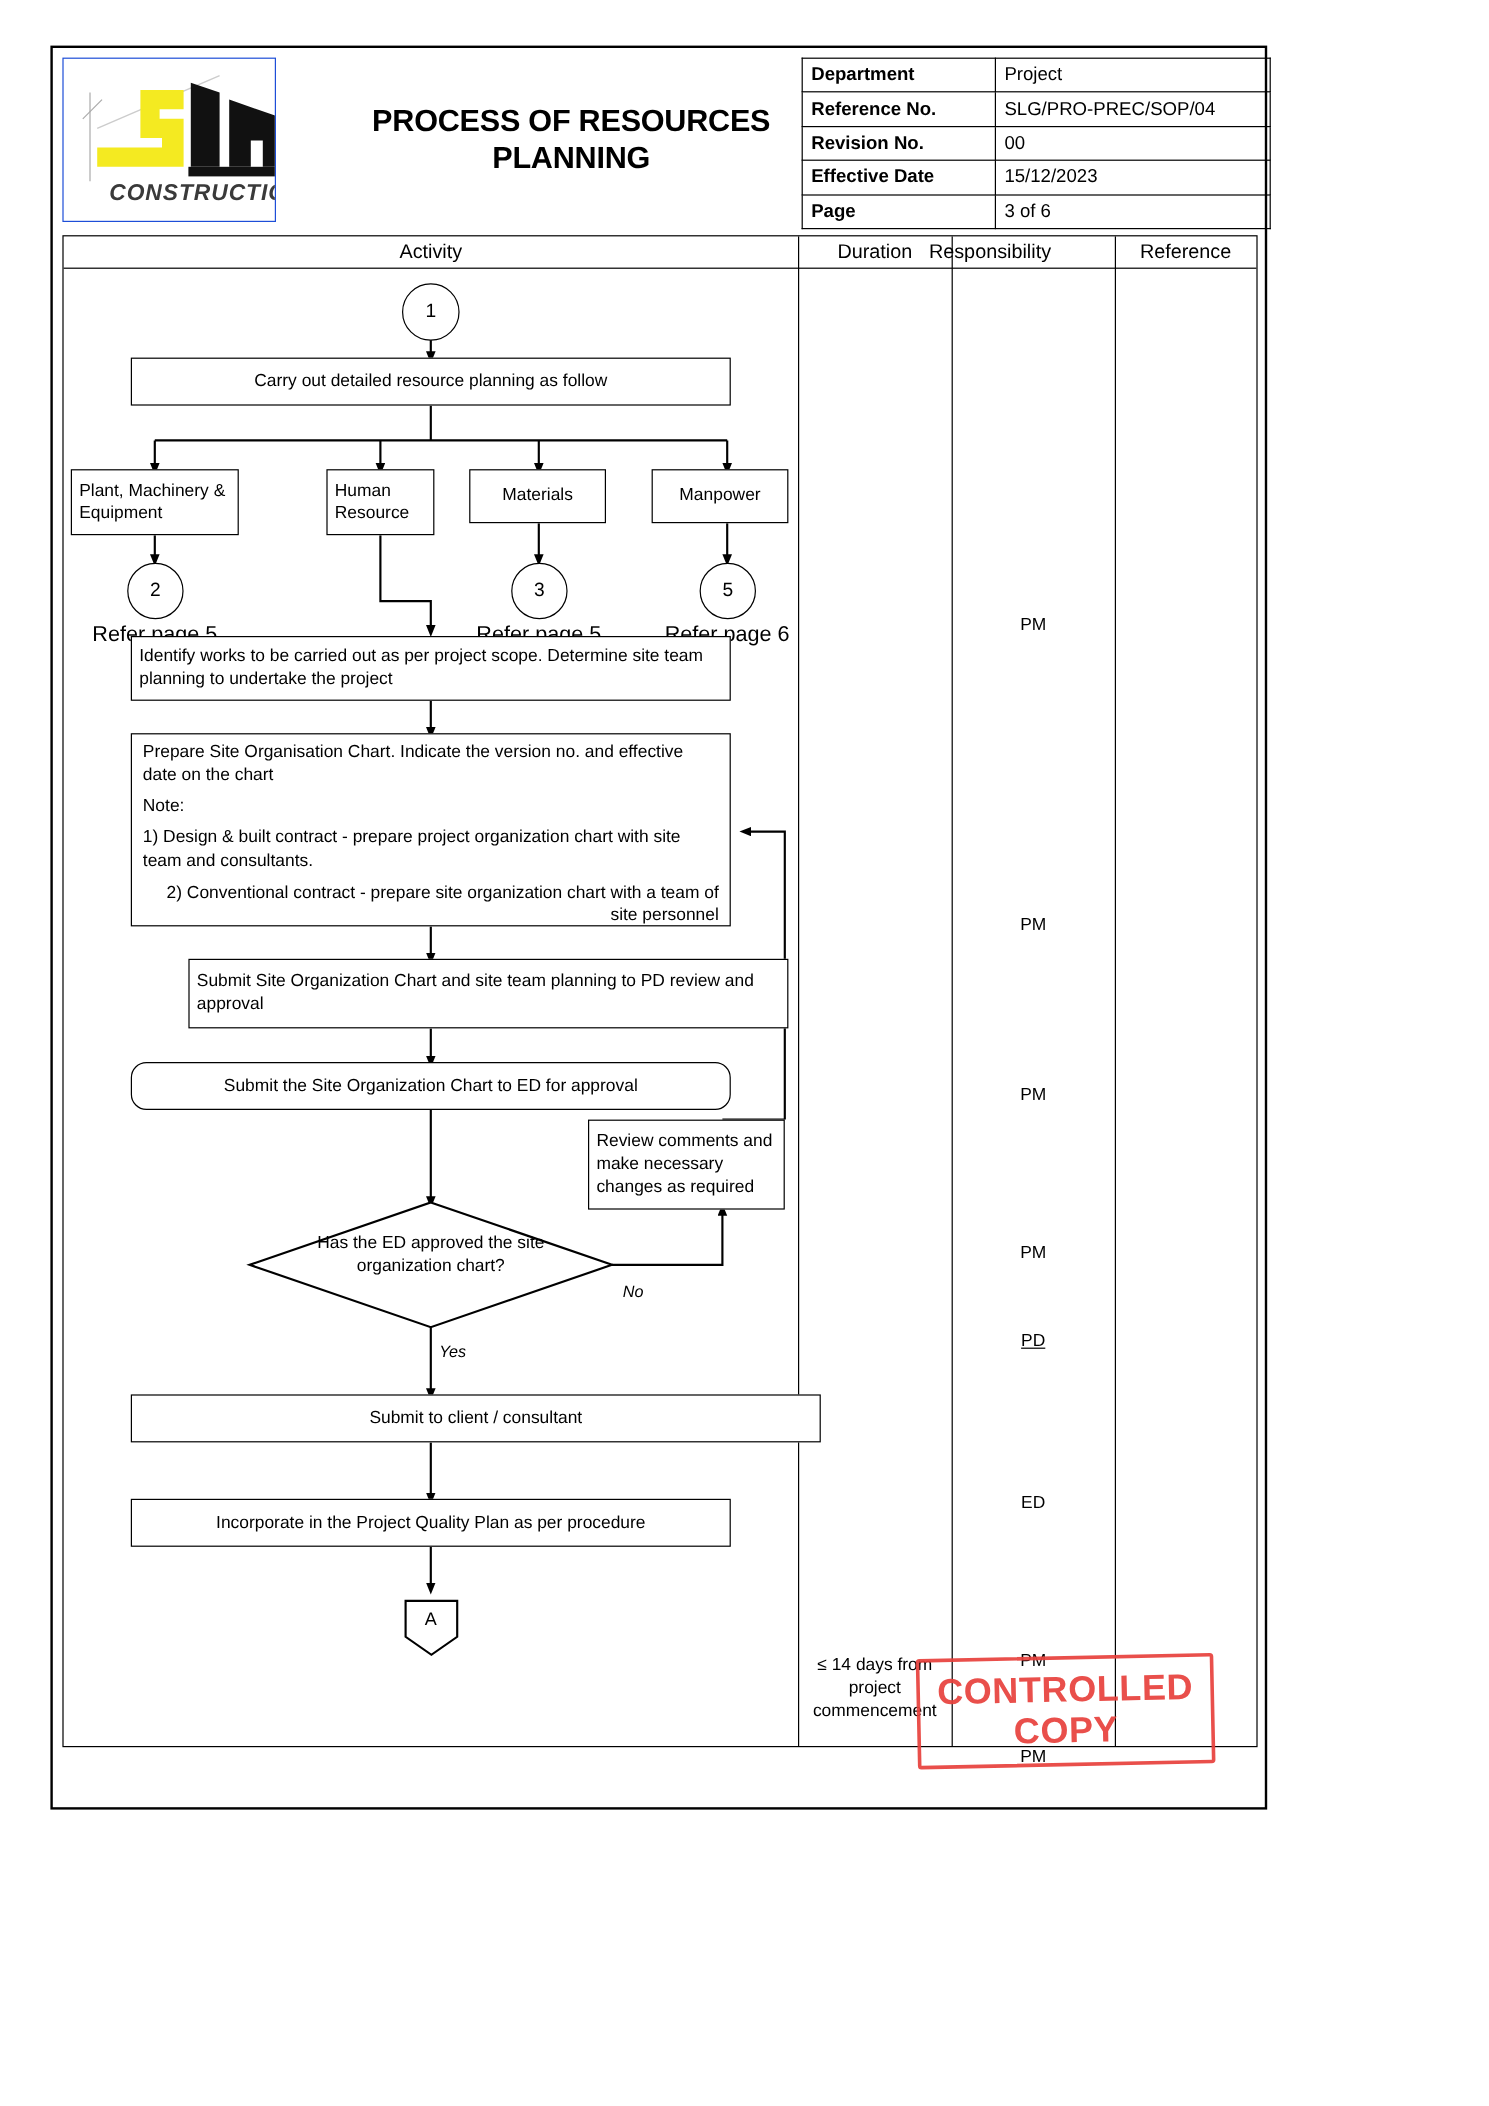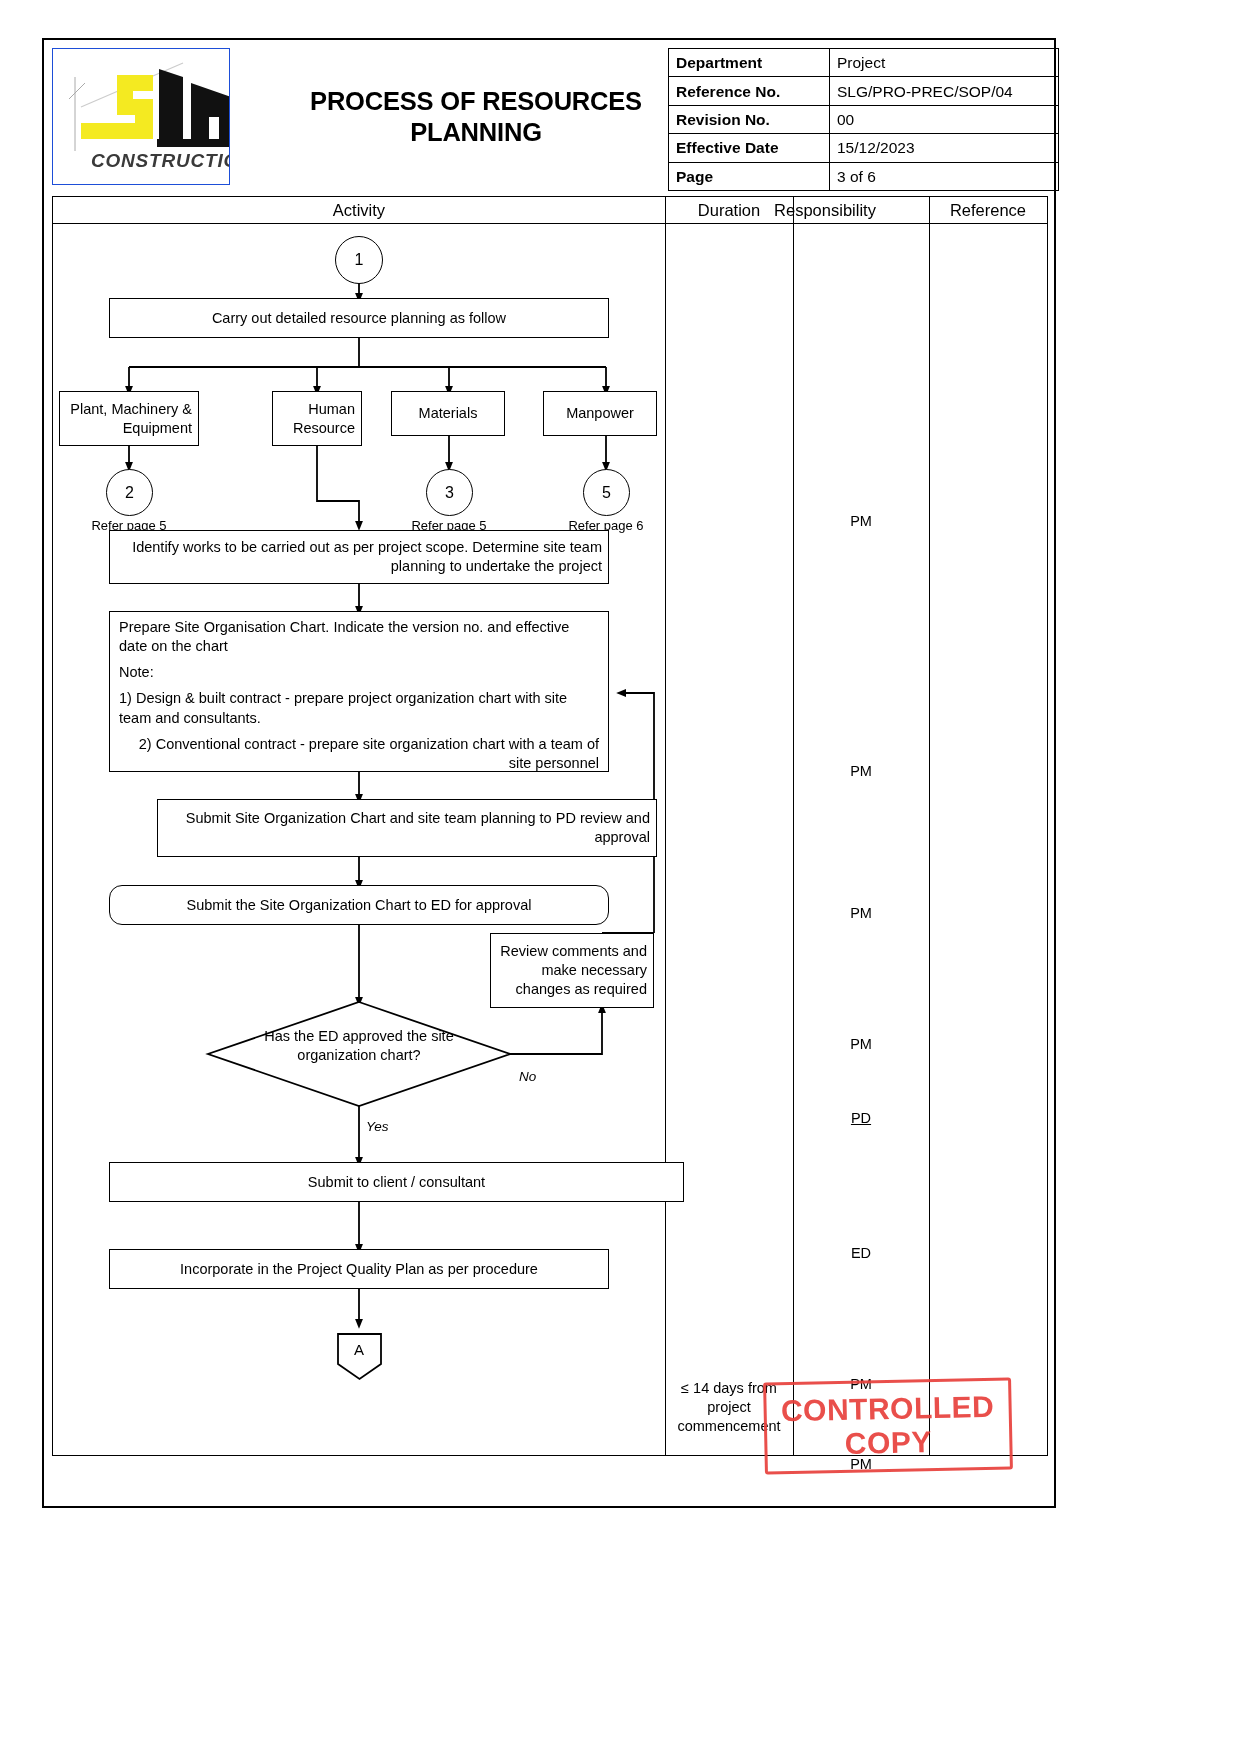--- a/index.html
+++ b/index.html
@@ -150,21 +150,21 @@
 
   
   .node {
     position: absolute;
     box-sizing: border-box;
     border: 1.6px solid #000;
     background: #fff;
     display: flex;
     align-items: center;
     justify-content: center;
-    text-align: right;
+    text-align: left;
     font-size: 14.5px;
     line-height: 1.3;
     padding: 2px 6px;
   }
   .node.left-align {
     display: block;
     text-align: left;
     padding: 6px 9px;
   }
   .node.left-align p {
@@ -180,21 +180,21 @@
     border: 1.8px solid #000;
     border-radius: 50%;
     background: #fff;
     display: flex;
     align-items: center;
     justify-content: center;
     font-size: 16px;
   }
   .caption {
     position: absolute;
-    font-size: 13px;
+    font-size: 18px;
     text-align: center;
     white-space: nowrap;
   }
   .edge-label {
     position: absolute;
     font-size: 13.5px;
     font-style: italic;
     white-space: nowrap;
   }
   .diamond-text {

